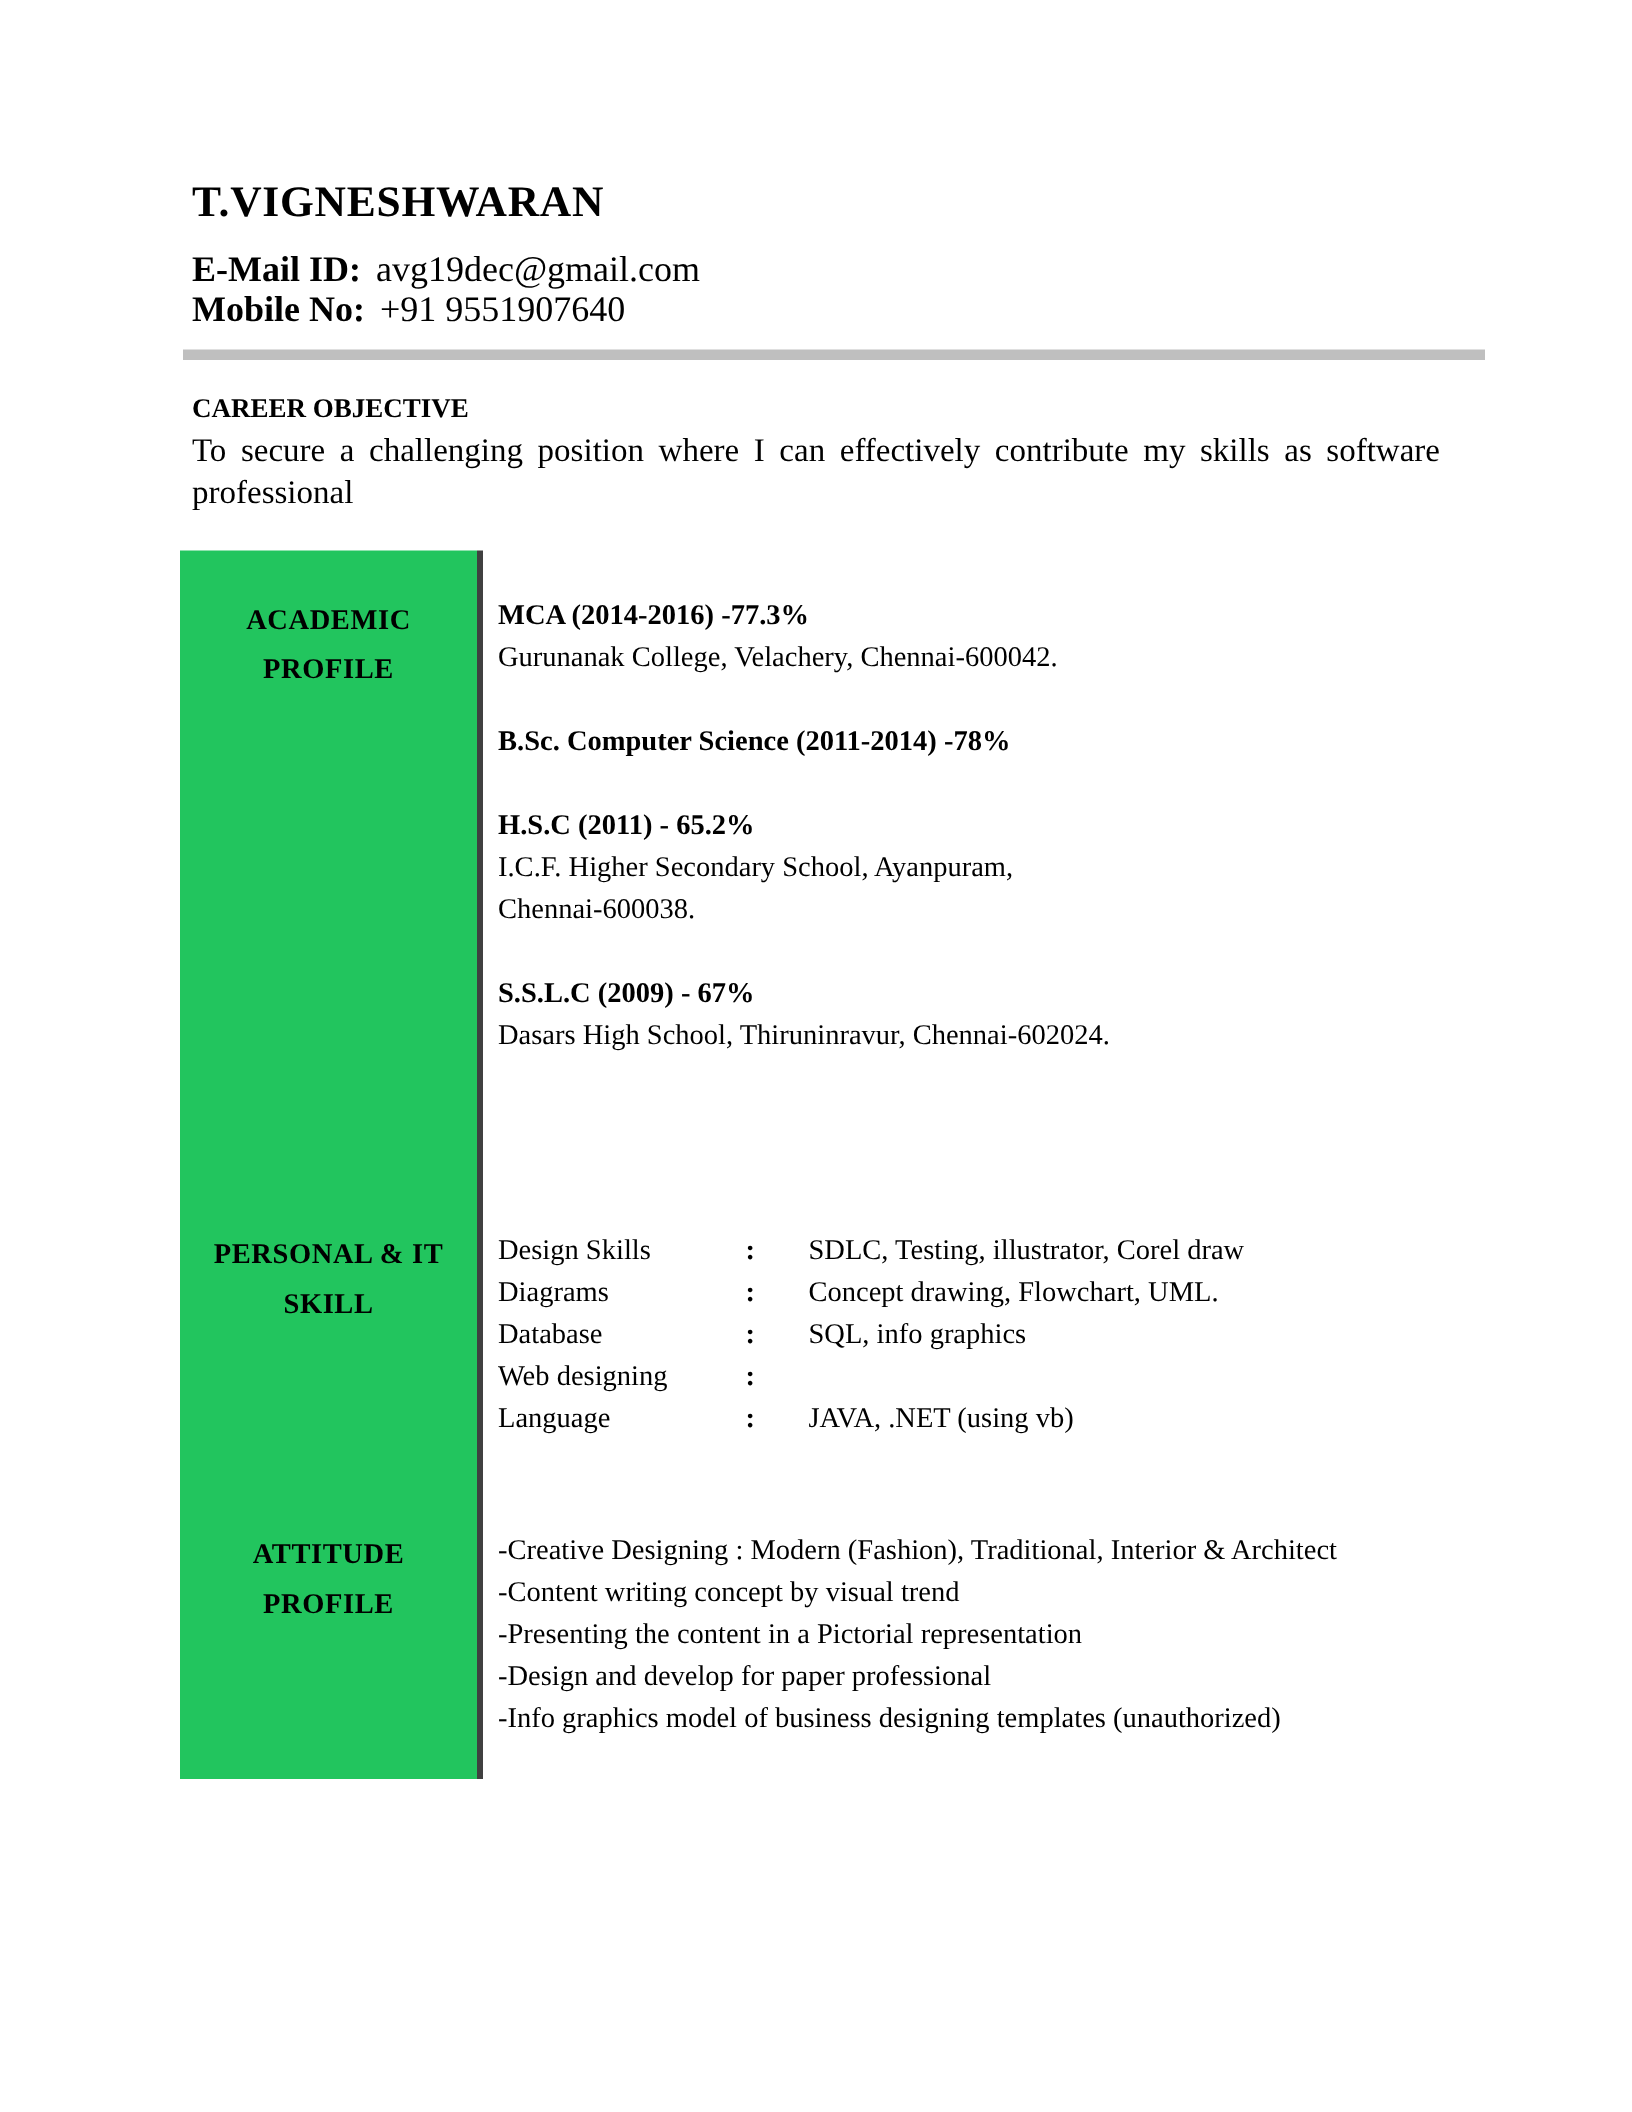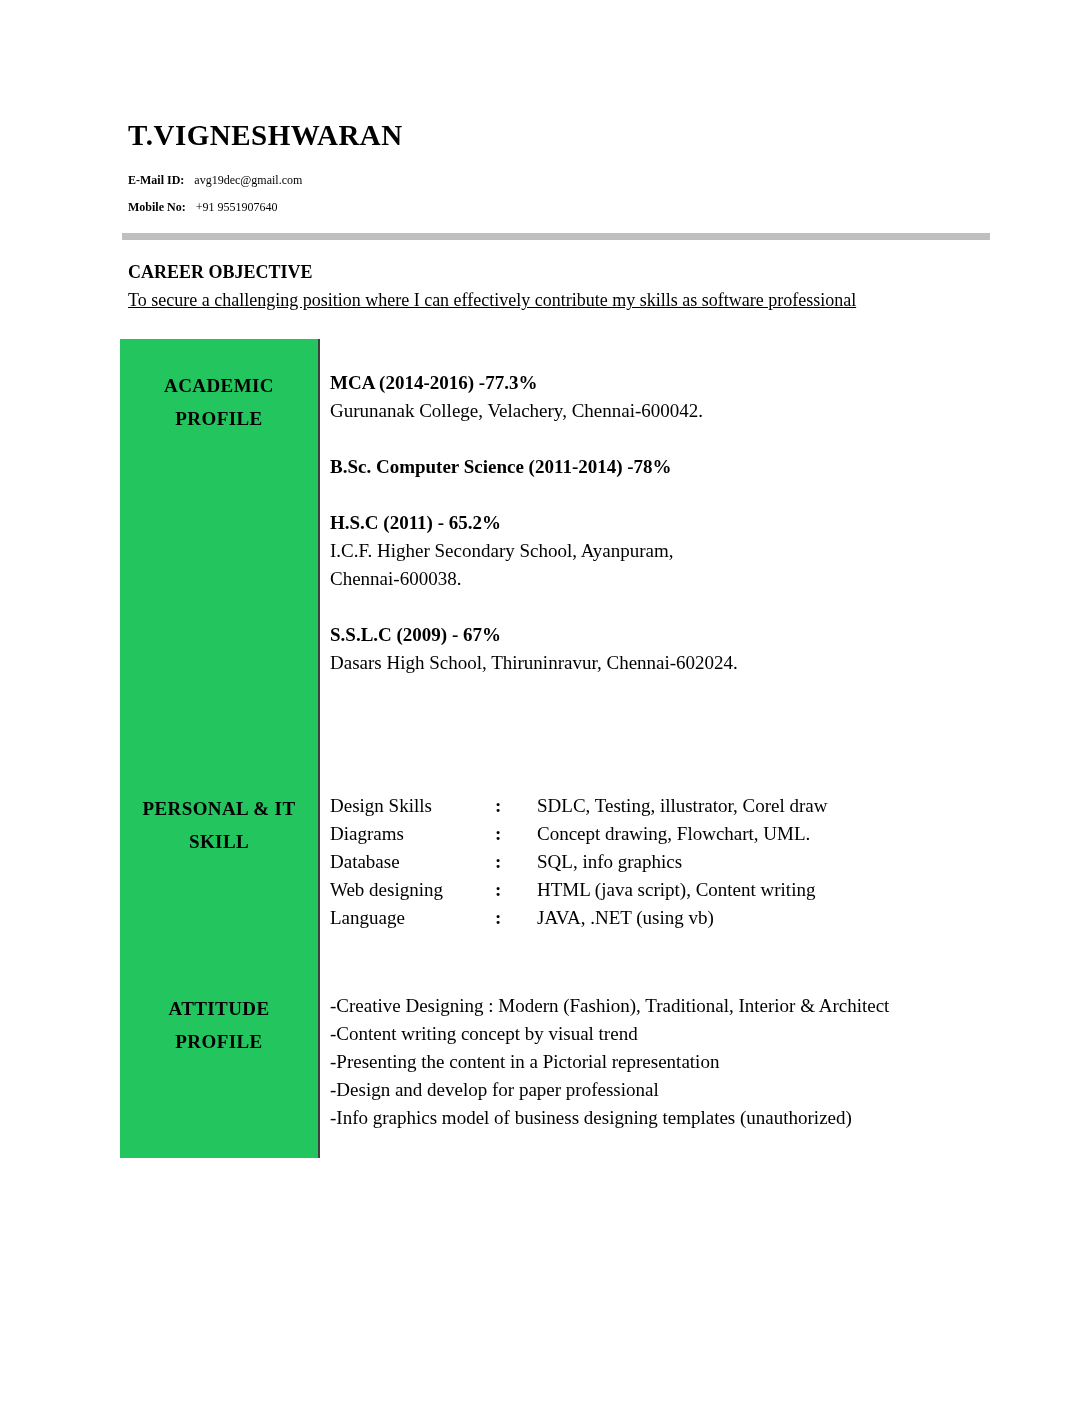--- a/index.html
+++ b/index.html
@@ -6,51 +6,51 @@
   body { background: #ffffff; font-family: "Liberation Serif", "DejaVu Serif", serif; color: #000; }
   .page {
     width: 1067px; height: 1408px; background: #ffffff;
     position: relative; overflow: hidden;
   }
   .header { padding: 118px 0 0 128px; }
   .name {
     font-size: 29px; font-weight: bold; margin: 0 0 14px 0;
     line-height: 35px; letter-spacing: 0.5px;
   }
-  .contact-row { font-size: 12px; line-height: 27px; }
+  .contact-row { font-size: 24px; line-height: 27px; }
   .contact-label { font-weight: bold; margin-right: 10px; }
   .divider {
     width: 868px; height: 7px; background: #bfbfbf;
     margin: 12px 0 0 122px;
   }
   .objective { margin: 18px 0 0 128px; width: 832px; }
   .objective-heading {
     font-size: 18px; font-weight: bold; margin: 0; line-height: 28px; font-family: Liberation Serif, serif;
   }
   .objective-text {
-    margin: 0; font-size: 18px; line-height: 28px; text-align: justify; text-decoration: underline;
+    margin: 0; font-size: 22px; line-height: 28px; text-align: justify;
   }
   .profile-grid {
     margin: 25px 0 0 120px;
     display: grid;
     grid-template-columns: 198px 672px;
     grid-template-rows: 423px 200px 196px;
   }
   .cell-left {
     background: #22c55e;
     text-align: center;
     padding-top: 30px;
     font-weight: bold;
     font-size: 19px;
     line-height: 33px;
     letter-spacing: 0.4px;
     white-space: pre-line;
   }
   .cell-right {
-    border-left: 2px solid #404040;
+    border-left: 4px solid #404040;
     padding: 30px 0 0 10px;
     font-size: 19px;
     line-height: 28px;
   }
   .entry { margin: 0 0 28px 0; }
   .entry-title { font-weight: bold; }
   .entry-body { white-space: pre-line; }
   .skill-row {
     display: grid;
     grid-template-columns: 165px 42px 1fr;
@@ -117,21 +117,20 @@
         <span>Concept drawing, Flowchart, UML.</span>
       </div>
       <div class="skill-row">
         <span>Database</span>
         <span class="skill-colon">:</span>
         <span>SQL, info graphics</span>
       </div>
       <div class="skill-row">
         <span>Web designing</span>
         <span class="skill-colon">:</span>
-        <span>HTML (java script), Content writing</span>
       </div>
       <div class="skill-row">
         <span>Language</span>
         <span class="skill-colon">:</span>
         <span>JAVA, .NET (using vb)</span>
       </div>
     </div>
 
     <div class="cell-left">ATTITUDE
 PROFILE</div>

